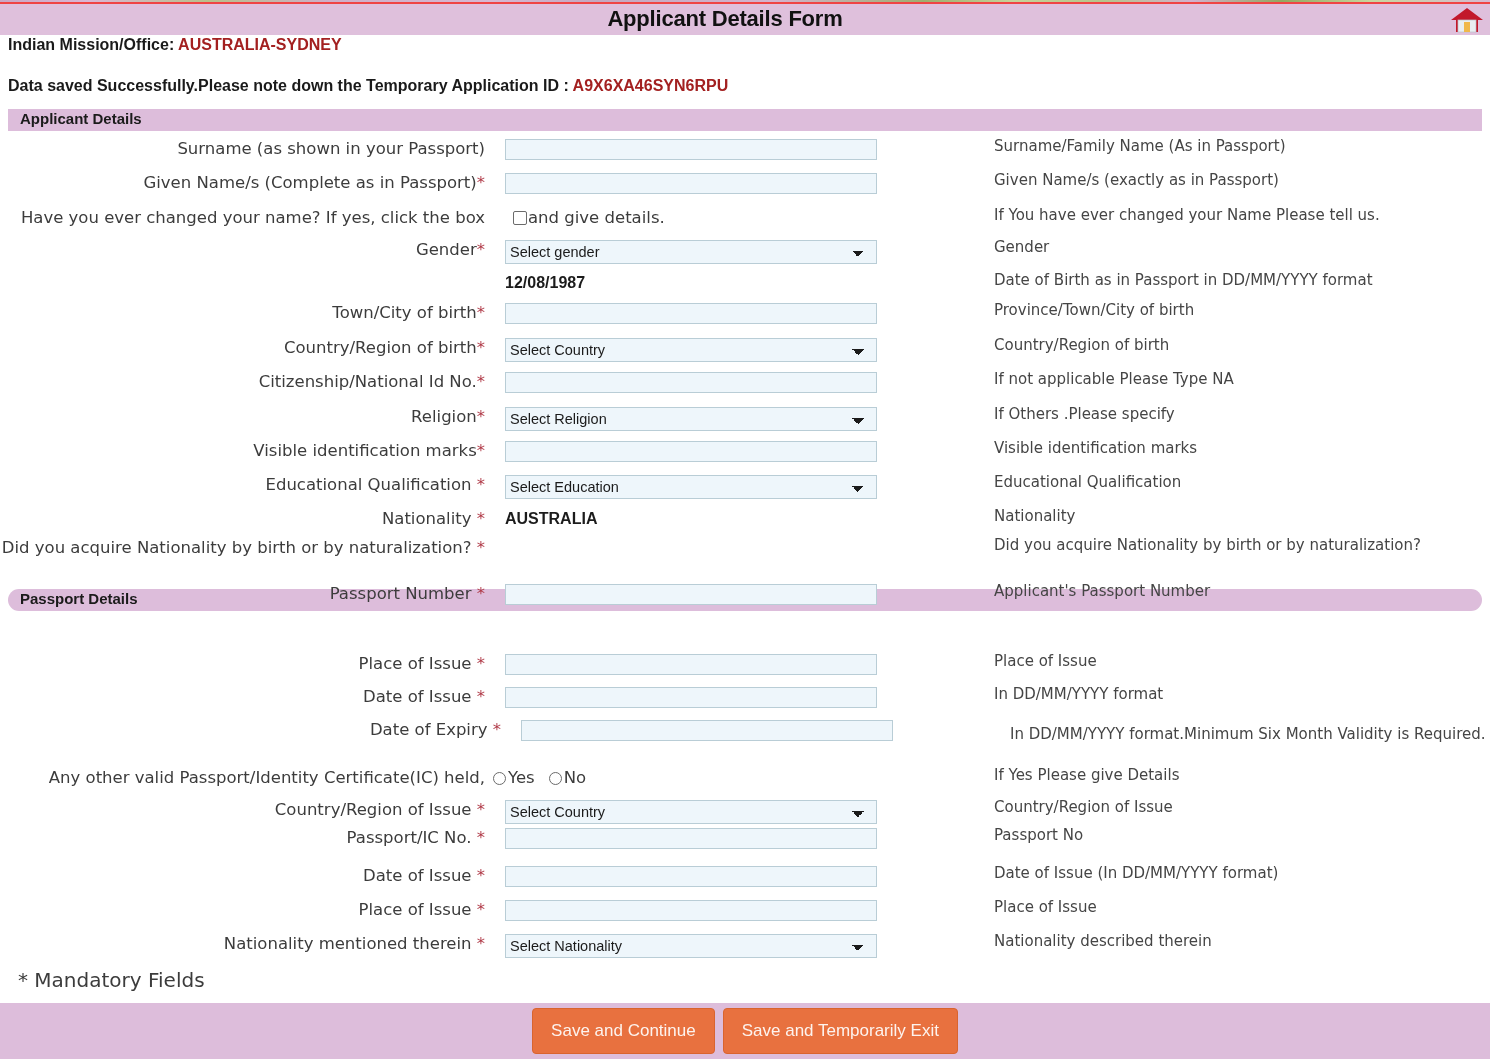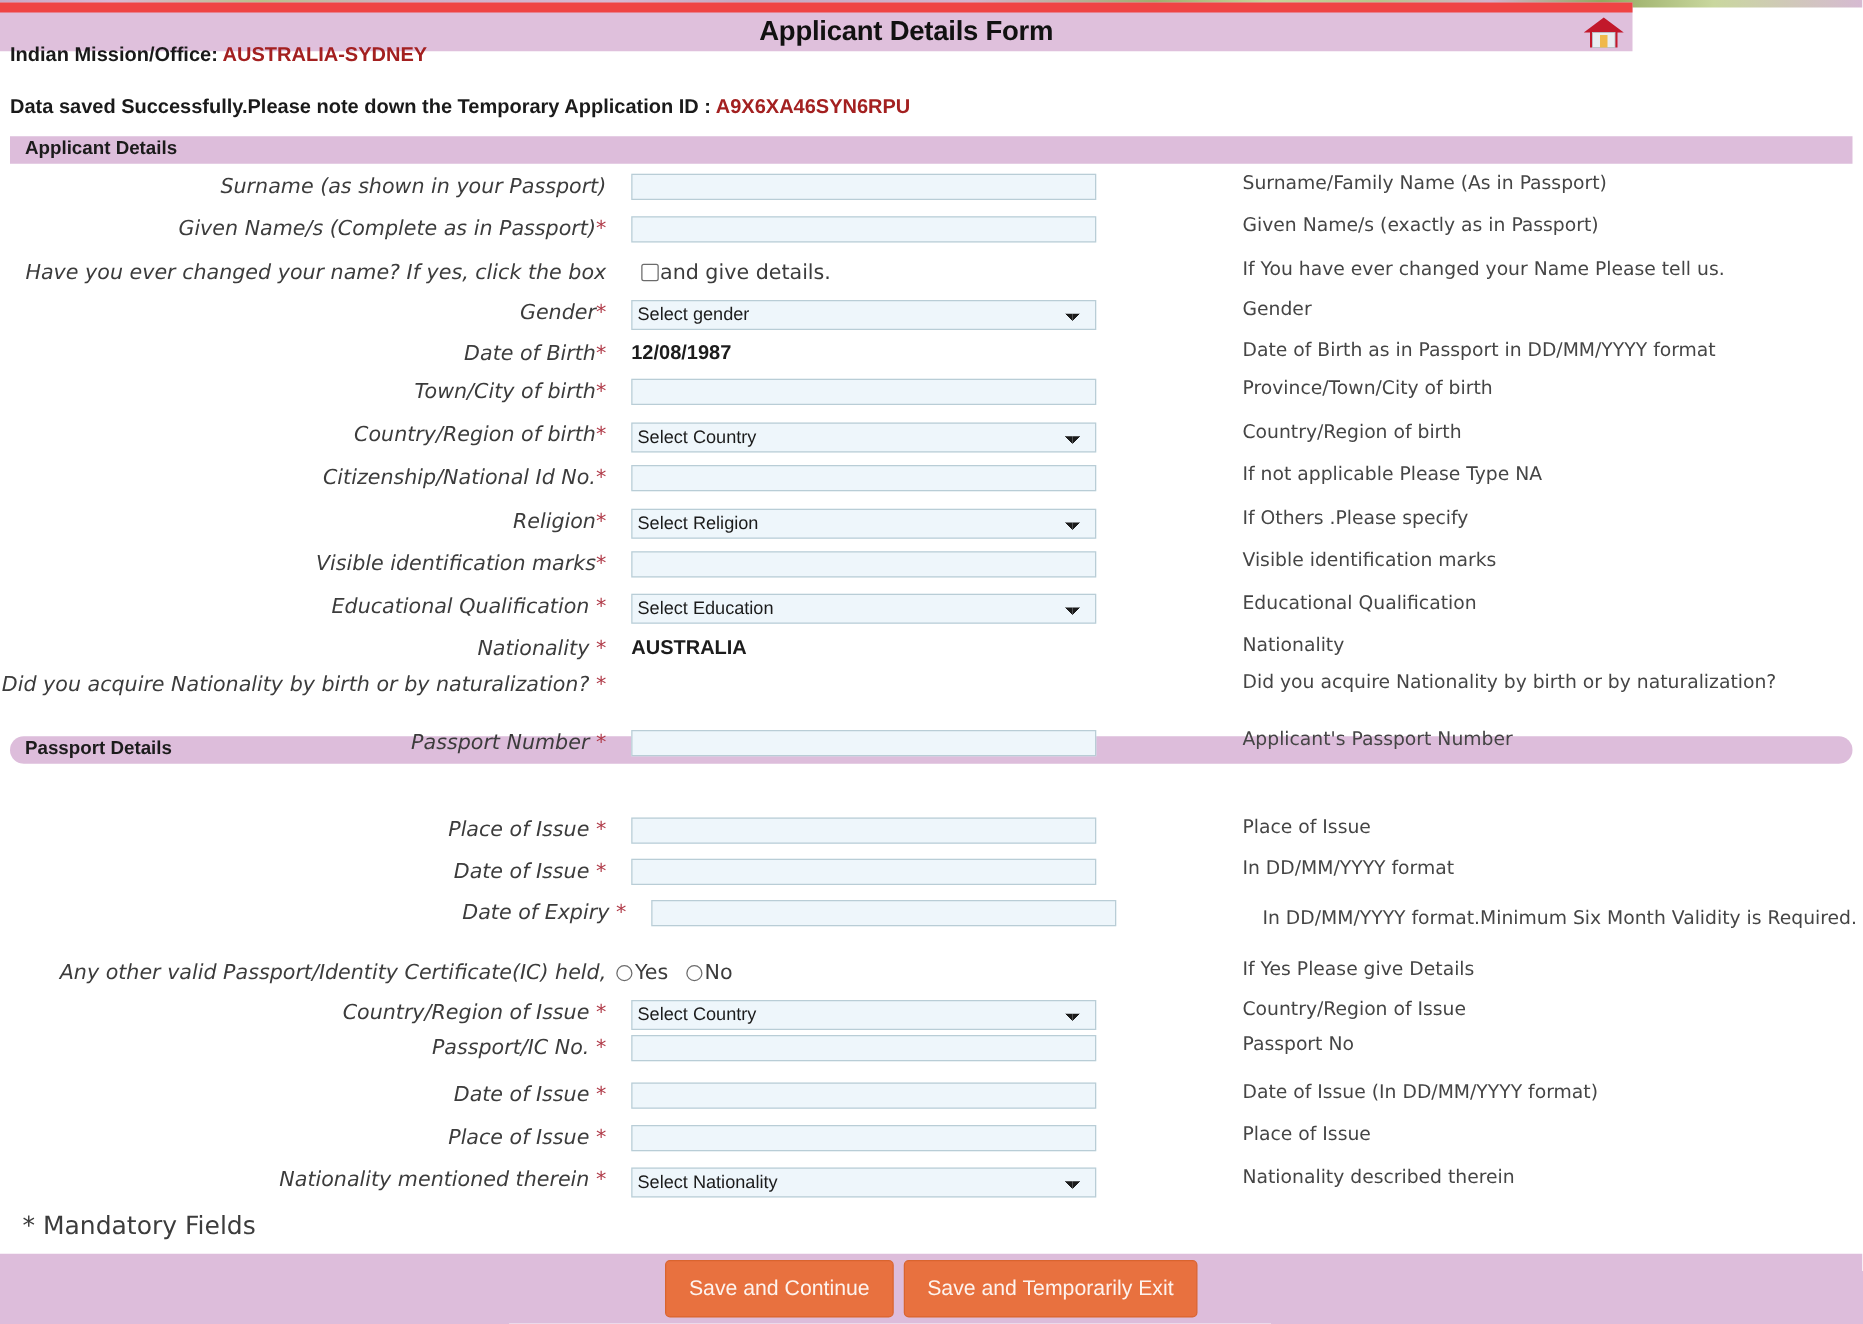--- a/index.html
+++ b/index.html
@@ -28,24 +28,24 @@
        #d6b9d2 33%, #c3a9c0 40%, #d3b4ce 52%,
        #9fae6e 62%, #c7d49a 68%, #b6c58a 74%,
        #d2b2cd 80%, #93a85f 86%, #c9d79e 92%, #d6bad2 100%);
     overflow: hidden;
   }
 
   
   .title-bar {
     position: absolute;
     top: 2px; left: 0;
-    width: 1306px;
+    width: 1490px;
     height: 31px;
     background: #dfc0dc;
-    border-top: 8px solid #ef4444;
+    border-top: 2px solid #ef4444;
   }
   .title-bar .title-text {
     position: absolute;
     top: 2px;
     left: 0;
     width: 1450px;
     text-align: center;
     font-size: 22px;
     font-weight: bold;
     color: #111111;
@@ -108,21 +108,20 @@
     height: 34px;
   }
   .lbl {
     position: absolute;
     left: 0;
     width: 485px;
     text-align: right;
     font-size: 16.5px;
     color: #3c3c3c;
     line-height: 20px;
-    font-style: italic;
   }
   .req { color: #b03a48; }
 
   .ctrl {
     position: absolute;
     left: 505px;
     width: 375px;
   }
   .hint {
     position: absolute;
@@ -276,21 +275,20 @@
       <div class="lbl">Have you ever changed your name? If yes, click the box</div>
       <div class="ctrl" style="left: 513px;"><span class="inline-check"><input type="checkbox" class="cb" style=""><span>and give details.</span></span></div>
       <div class="hint" style="top: -2px;">If You have ever changed your Name Please tell us.</div>
     </div>
     <div class="row" style="top: 240px;">
       <div class="lbl">Gender<span class="req">*</span></div>
       <div class="ctrl"><select class="sel"><option>Select gender</option><option>Male</option><option>Female</option><option>Transgender</option></select></div>
       <div class="hint" style="top: -2px;">Gender</div>
     </div>
     <div class="row" style="top: 273px;">
-      <div class="lbl">Date of Birth<span class="req">*</span></div>
       <div class="ctrl"><span class="static-val">12/08/1987</span></div>
       <div class="hint" style="top: -2px;">Date of Birth as in Passport in DD/MM/YYYY format</div>
     </div>
     <div class="row" style="top: 303px;">
       <div class="lbl">Town/City of birth<span class="req">*</span></div>
       <div class="ctrl"><input type="text" class="txt" style=""></div>
       <div class="hint" style="top: -2px;">Province/Town/City of birth</div>
     </div>
     <div class="row" style="top: 338px;">
       <div class="lbl">Country/Region of birth<span class="req">*</span></div>

